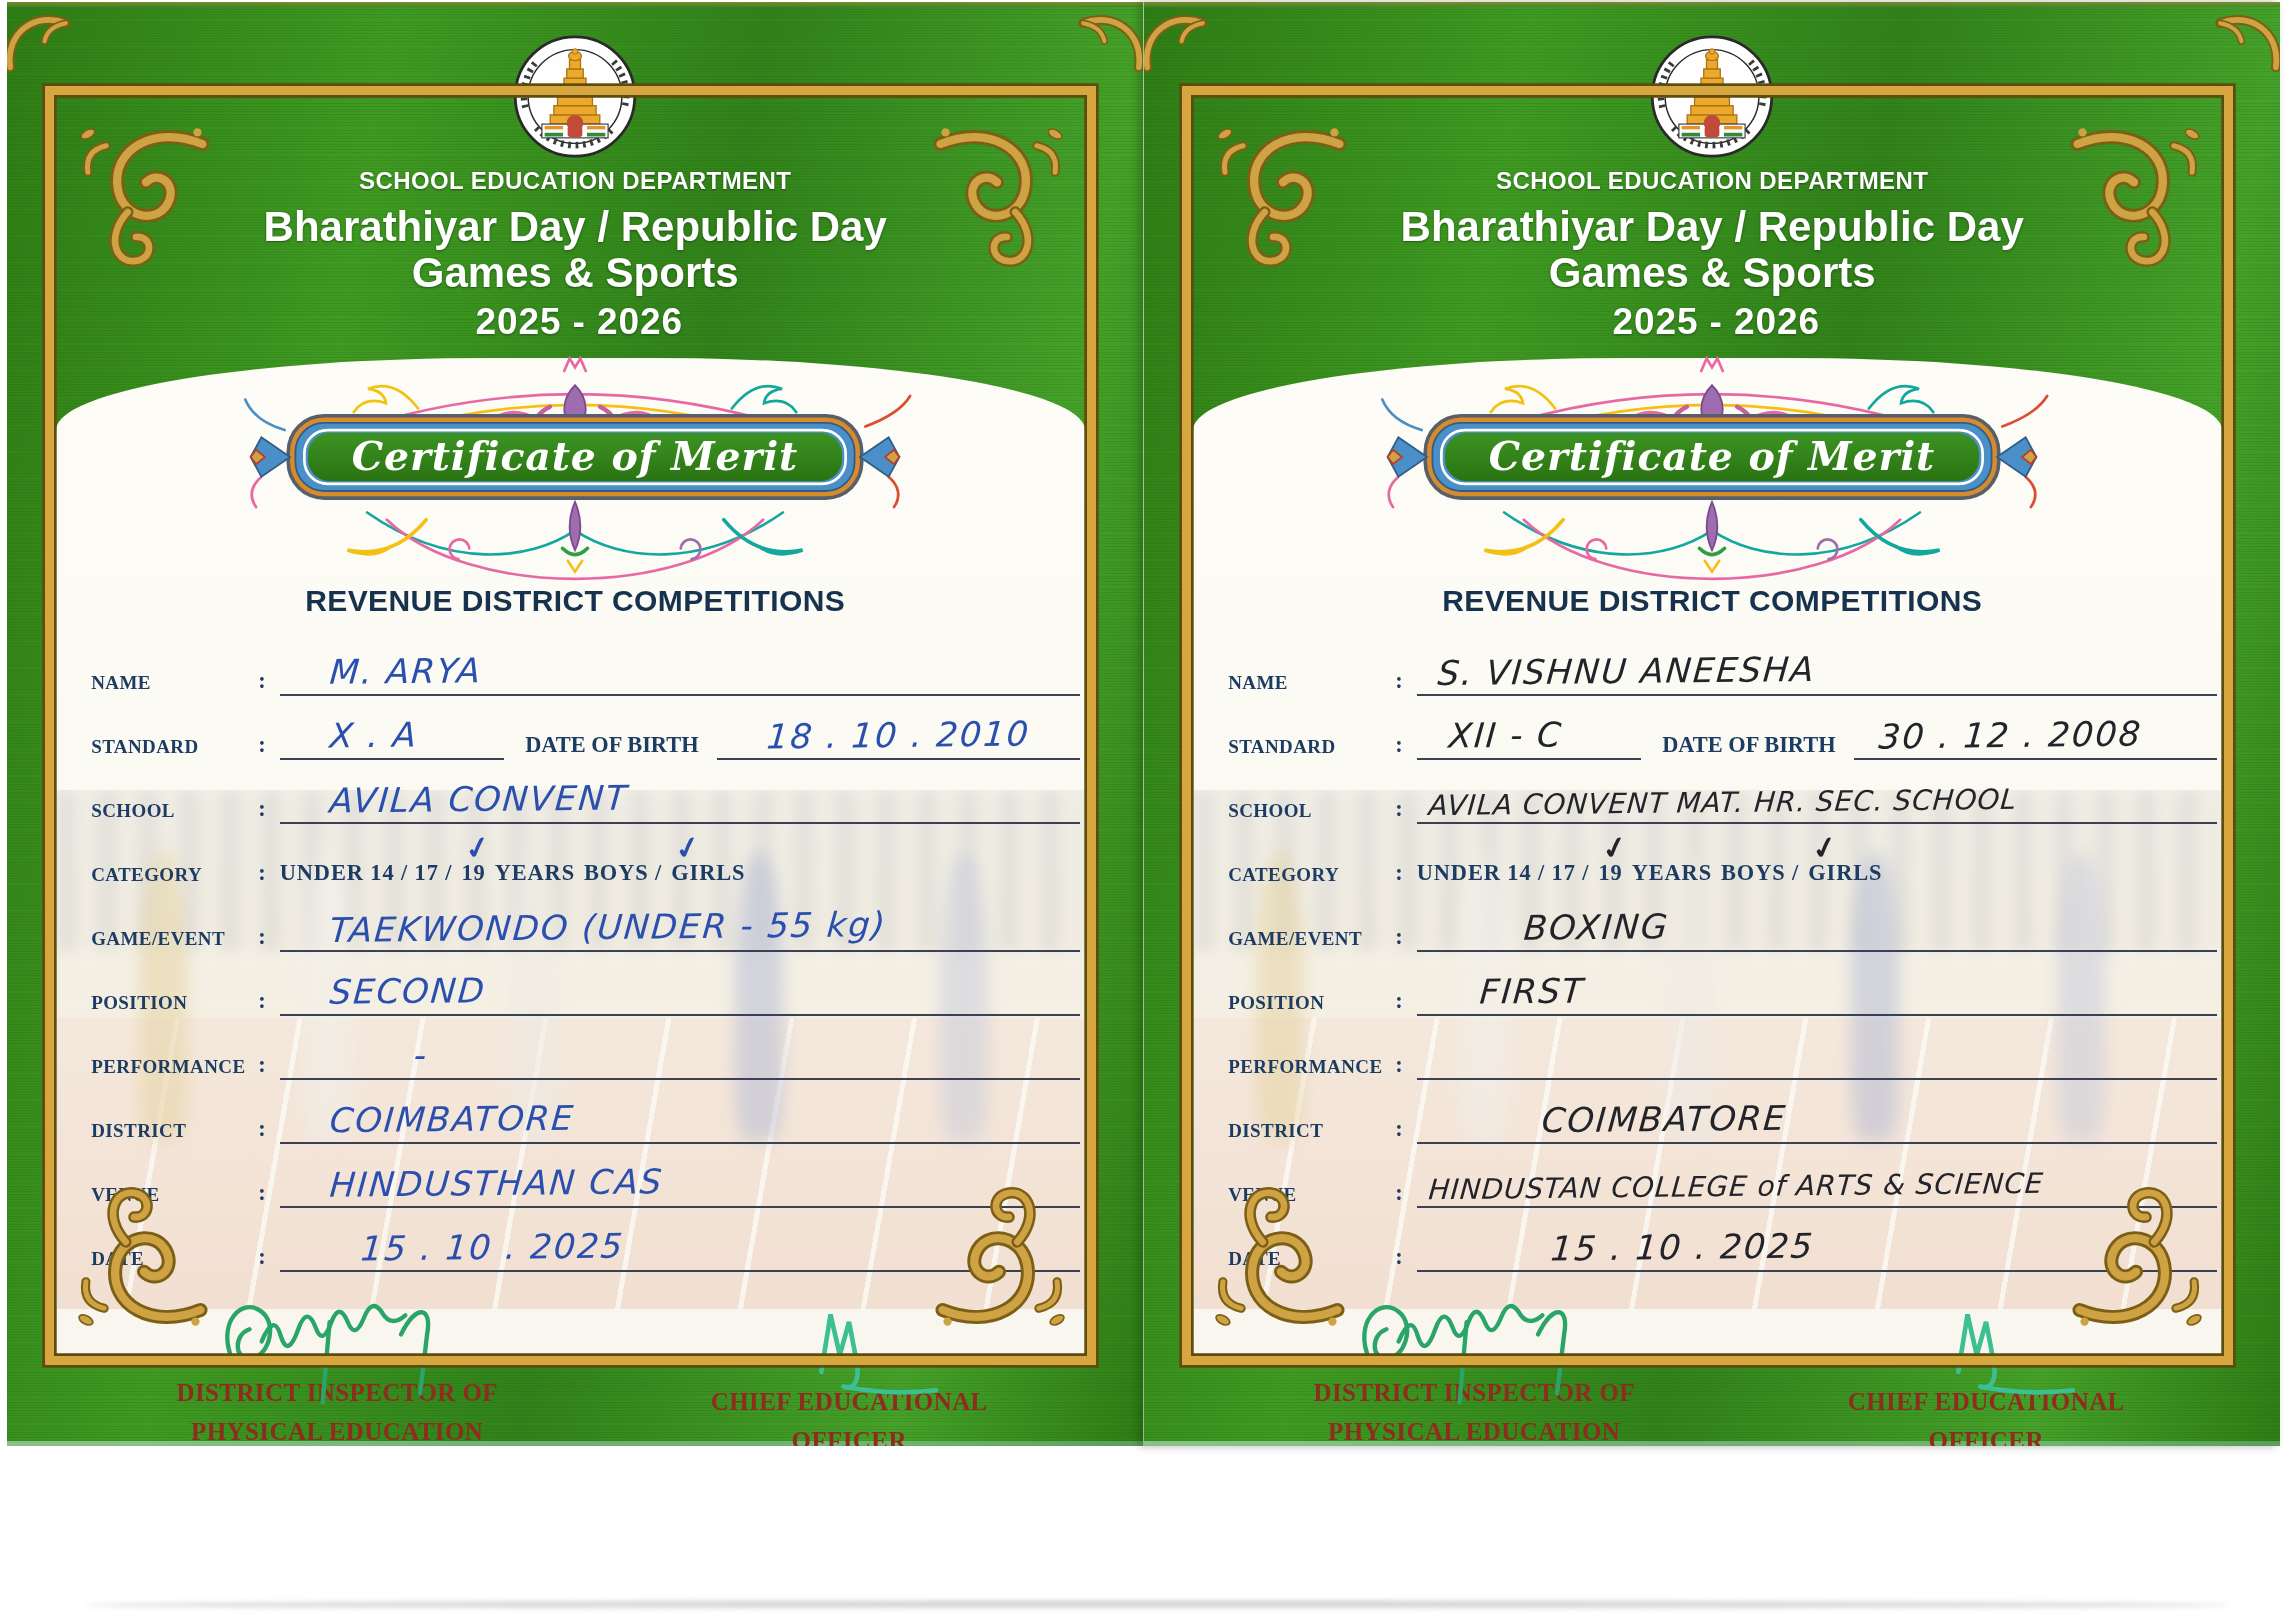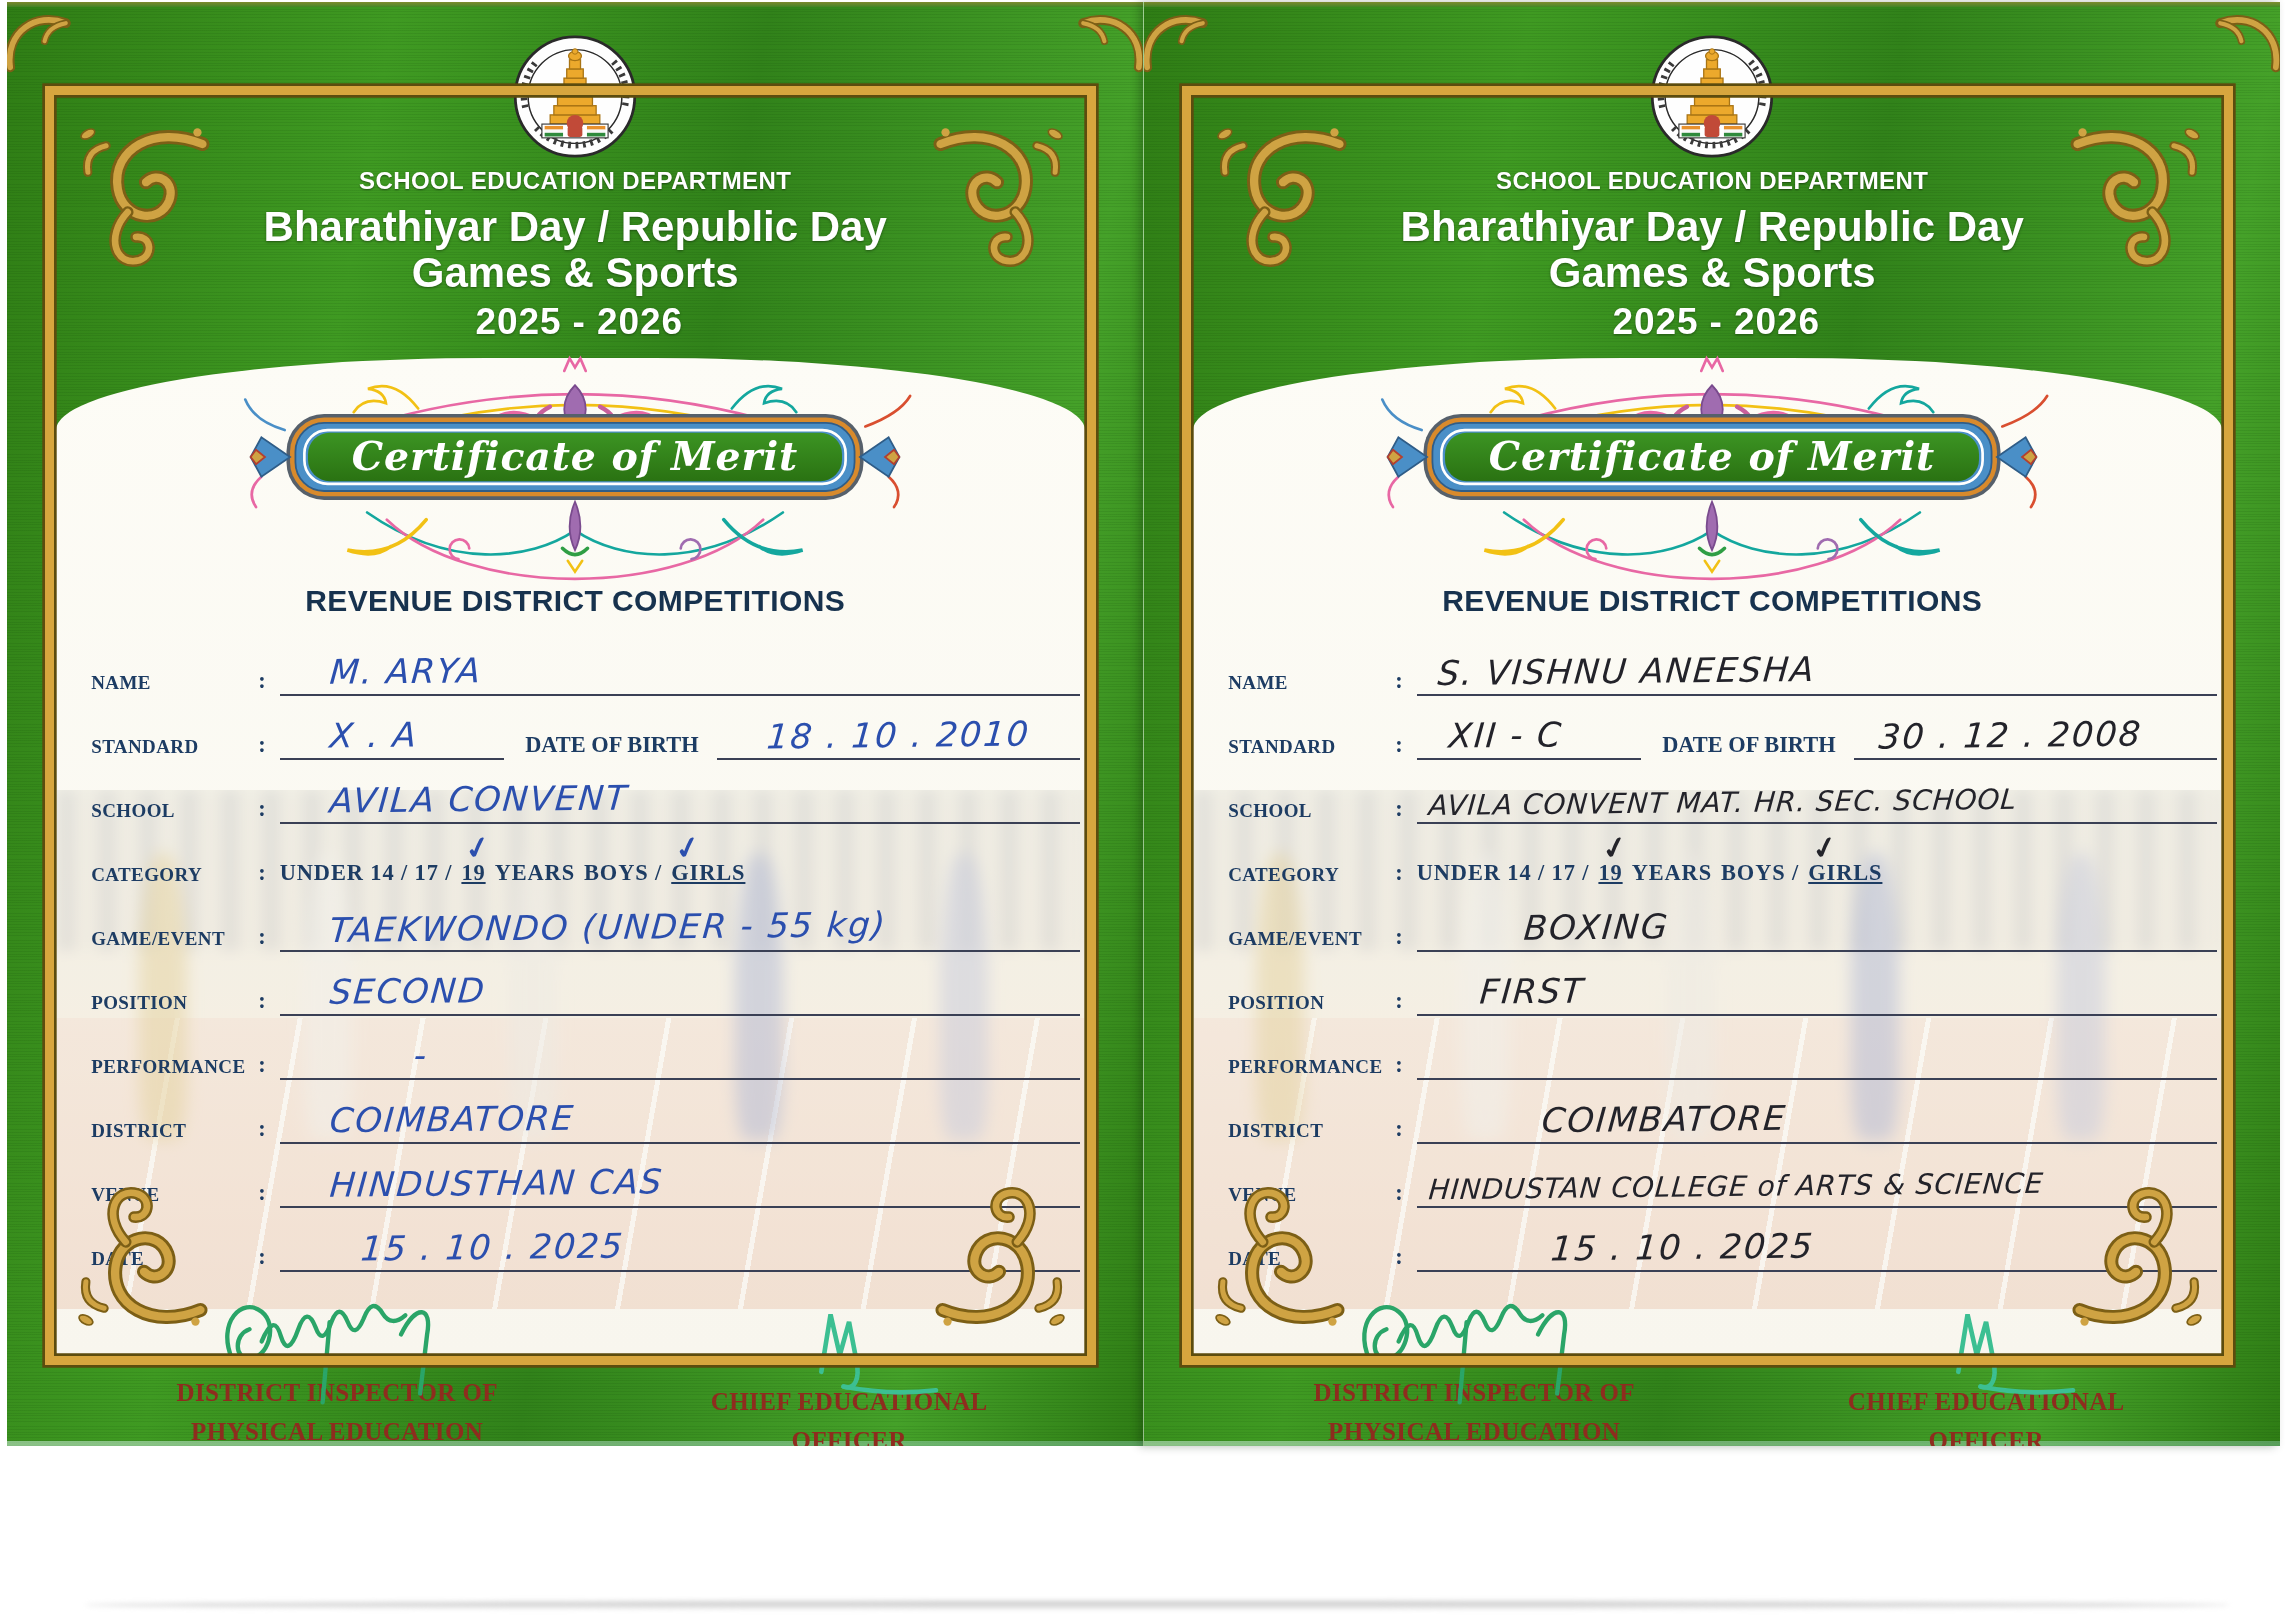--- a/index.html
+++ b/index.html
@@ -59,21 +59,21 @@
         padding:0 18px 12.5px 21.5px;white-space:nowrap;}
   .hand{position:absolute;left:50px;bottom:3.6px;font-family:"DejaVu Sans",sans-serif;
         font-style:italic;font-size:34px;letter-spacing:1.8px;white-space:nowrap;
         transform:skewX(-5deg) rotate(-.6deg);}
   .hand.small{font-size:28px;letter-spacing:0.9px;left:12.5px;}
   .ink-blue{color:#2b4fae;}
   .ink-black{color:#23232a;}
   .cattext{padding-bottom:12.5px;font-family:"Liberation Serif",serif;font-weight:bold;font-size:22.4px;
         color:#1d3c63;letter-spacing:0.9px;white-space:nowrap;}
   .cattext .sp{display:inline-block;margin-right:9px;}
-  .tickwrap{position:relative;display:inline-block;text-decoration:underline;}
+  .tickwrap{position:relative;display:inline-block;}
   .tick{position:absolute;top:-30px;left:3.6px;font-size:30px;font-weight:bold;
         font-style:normal;transform:rotate(-12deg);}
   
   .sigblock{position:absolute;z-index:5;text-align:center;color:#8e2c1e;
         font-family:"Liberation Serif",serif;font-weight:bold;font-size:25px;
         line-height:1.55;letter-spacing:0.4px;}
   .sig-dipe{left:115px;top:1372px;width:430px;}
   .sig-ceo{right:106px;top:1381px;width:376px;}
   .sigart{position:absolute;}
   .sig1{left:77px;top:-113px;width:296px;height:166px;}

